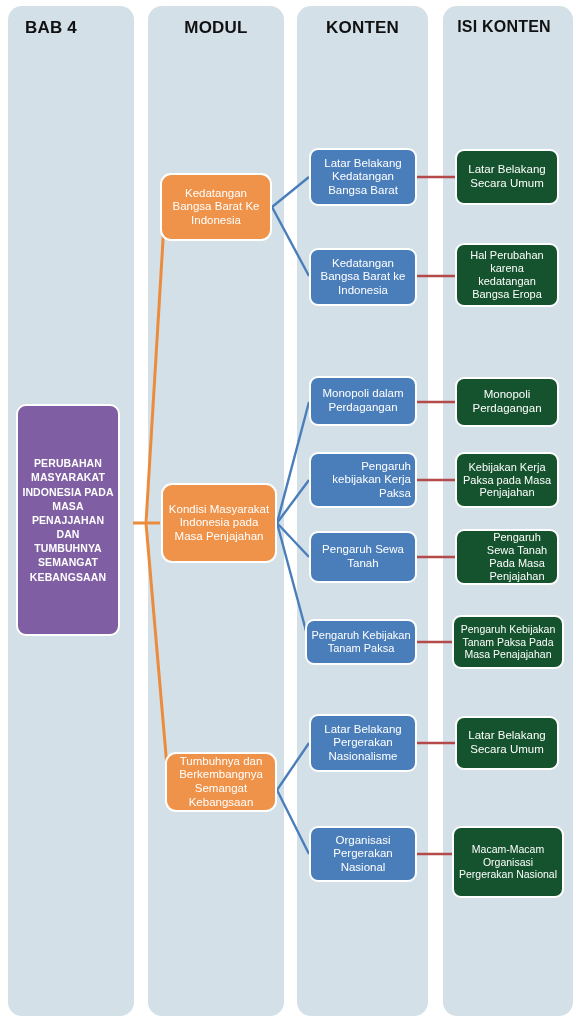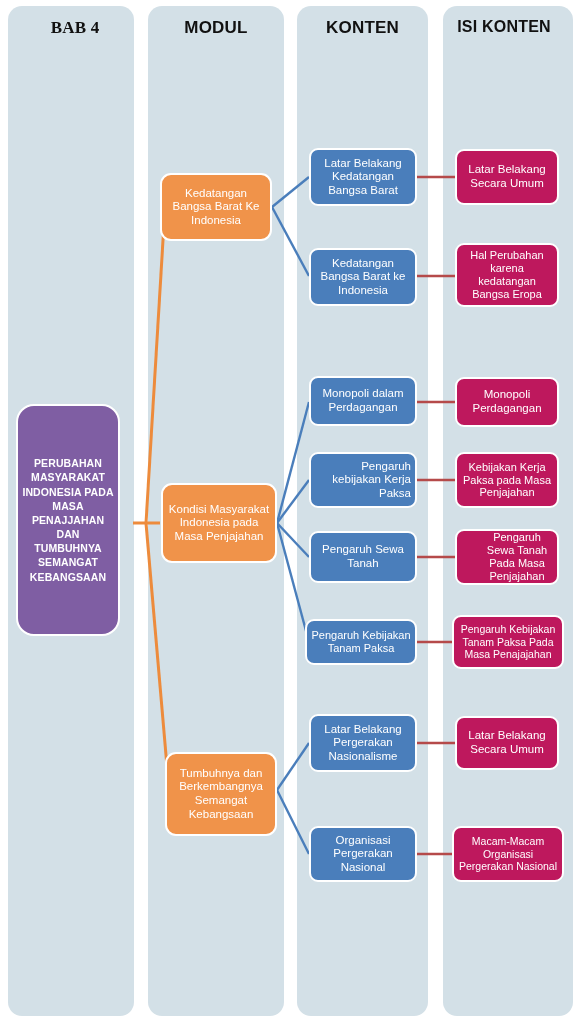--- a/index.html
+++ b/index.html
@@ -26,21 +26,21 @@
   .panel-title{
     position:absolute;
     top:18px;
     text-align:center;
     font-weight:bold;
     font-size:17px;
     color:#111111;
     letter-spacing:.2px;
     white-space:nowrap;
   }
-  .t1{left:24px;width:102px;font-family:Liberation Serif, serif;}
+  .t1{left:0;width:102px;}
   .t2{left:148px;width:136px;}
   .t3{left:297px;width:131px;}
   .t4{left:443px;width:122px;font-size:16px;}
 
   
   #links{position:absolute;left:0;top:0;width:576px;height:1021px;}
 
   
   .node{
     position:absolute;
@@ -51,37 +51,37 @@
     text-align:center;
     color:#ffffff;
     line-height:1.18;
     border-radius:9px;
     border:2px solid #ffffff;
     padding:3px 4px;
     overflow:hidden;
   }
   .node.purple{
     background:#7f5ea3;
-    border-radius:18px;
+    border-radius:10px;
     font-weight:bold;
     font-size:10.5px;
     letter-spacing:.1px;
     line-height:1.35;
   }
   .node.orange{
     background:#f0934a;
     font-size:11.5px;
     border-radius:11px;
   }
   .node.blue{
     background:#4a7ebb;
     font-size:11.5px;
   }
   .node.red{
-    background:#be185d;
+    background:#14532d;
     font-size:11.5px;
   }
   .node .txt{display:block;width:100%;}
 </style>
 </head>
 <body>
 
 <div id="stage">
 
   <div class="panel p1"></div>
@@ -134,21 +134,21 @@
   <div class="node purple" style="left:16px;top:404px;width:104px;height:232px;">
     <span class="txt">PERUBAHAN MASYARAKAT INDONESIA  PADA MASA PENAJJAHAN DAN TUMBUHNYA SEMANGAT KEBANGSAAN</span>
   </div>
 
   <div class="node orange" style="left:160px;top:173px;width:112px;height:68px;">
     <span class="txt">Kedatangan Bangsa Barat Ke Indonesia</span>
   </div>
   <div class="node orange" style="left:161px;top:483px;width:116px;height:80px;">
     <span class="txt">Kondisi Masyarakat Indonesia pada Masa Penjajahan</span>
   </div>
-  <div class="node orange" style="left:165px;top:752px;width:112px;height:84px;">
+  <div class="node orange" style="left:165px;top:752px;width:112px;height:60px;">
     <span class="txt">Tumbuhnya dan Berkembangnya Semangat Kebangsaan</span>
   </div>
 
   <div class="node blue" style="left:309px;top:148px;width:108px;height:58px;">
     <span class="txt">Latar Belakang Kedatangan Bangsa Barat</span>
   </div>
   <div class="node blue" style="left:309px;top:248px;width:108px;height:58px;">
     <span class="txt">Kedatangan Bangsa Barat ke Indonesia</span>
   </div>
 
@@ -188,17 +188,17 @@
   <div class="node red" style="left:455px;top:529px;width:104px;height:56px;font-size:11px;padding-left:24px;">
     <span class="txt">Pengaruh Sewa Tanah Pada Masa Penjajahan</span>
   </div>
   <div class="node red" style="left:452px;top:615px;width:112px;height:54px;font-size:10.5px;">
     <span class="txt">Pengaruh Kebijakan Tanam Paksa Pada Masa Penajajahan</span>
   </div>
 
   <div class="node red" style="left:455px;top:716px;width:104px;height:54px;">
     <span class="txt">Latar Belakang Secara Umum</span>
   </div>
-  <div class="node red" style="left:452px;top:826px;width:112px;height:56px;font-size:10.5px;justify-content:center;">
+  <div class="node red" style="left:452px;top:826px;width:112px;height:72px;font-size:10.5px;justify-content:center;">
     <span class="txt">Macam-Macam Organisasi Pergerakan Nasional</span>
   </div>
 
 </div>
 
 </body></html>

